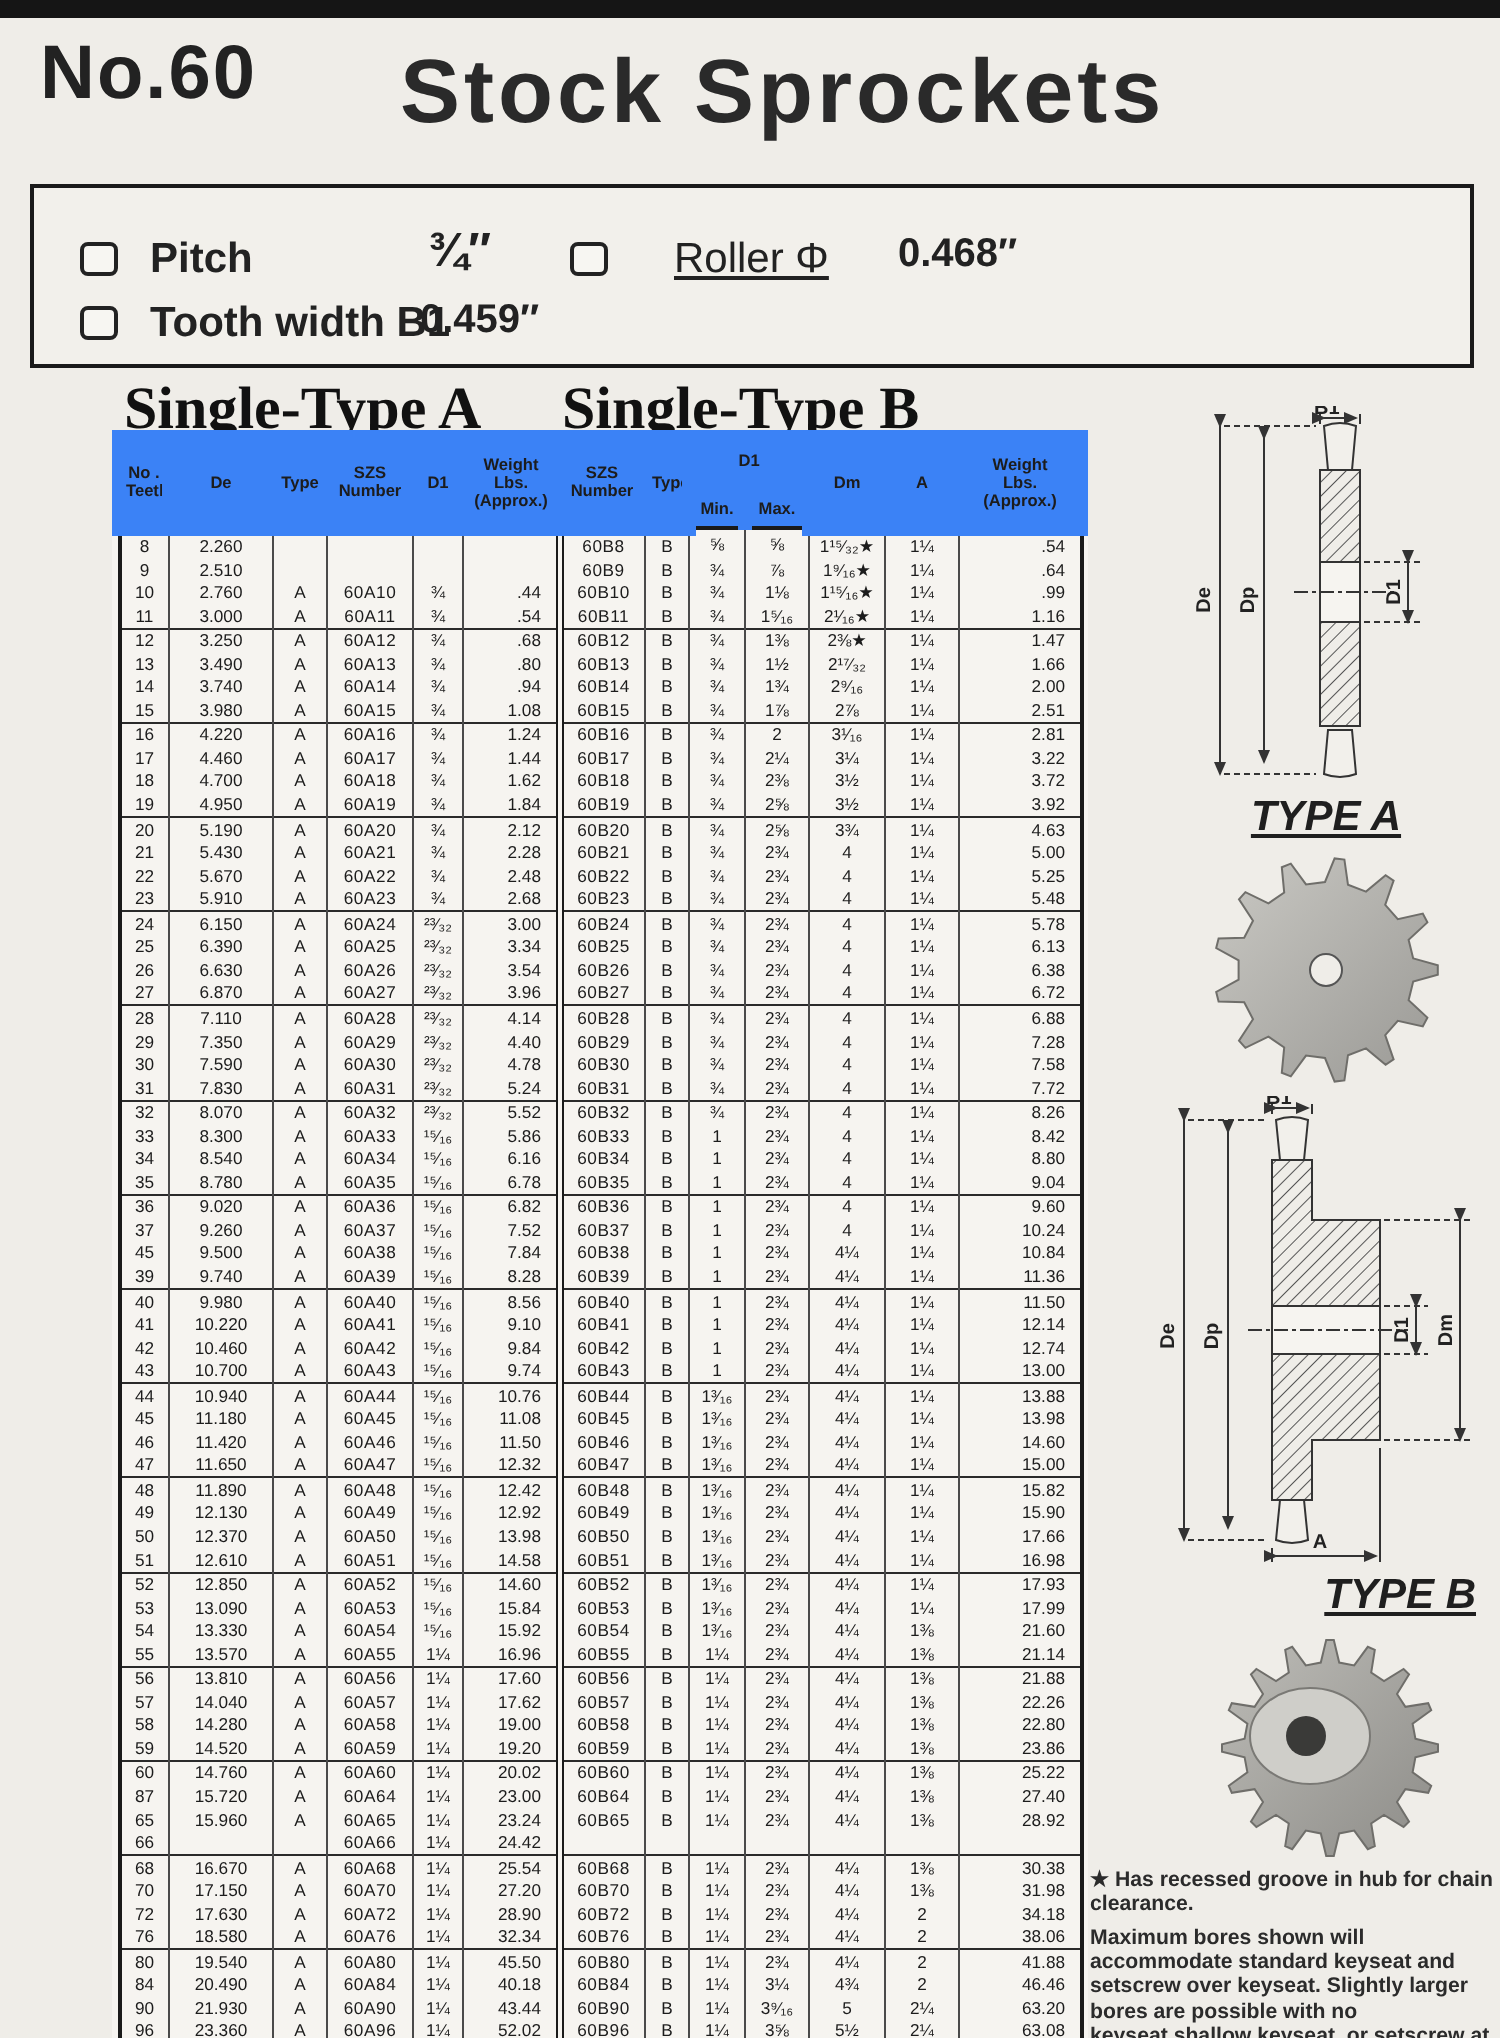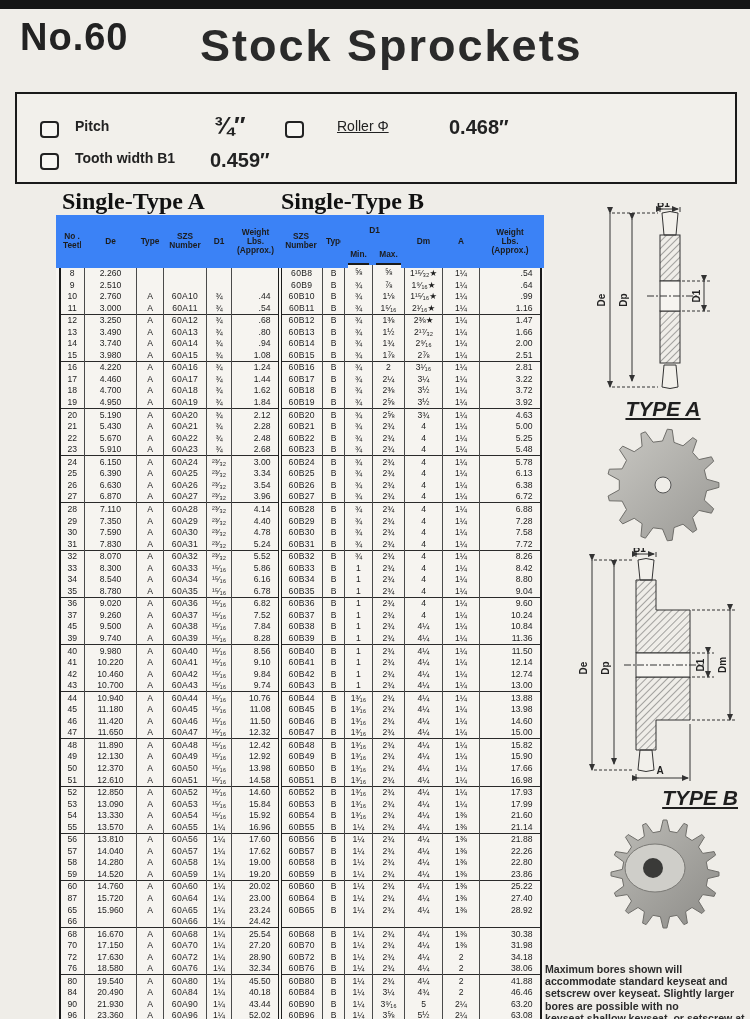--- a/index.html
+++ b/index.html
@@ -4,24 +4,24 @@
 <style>
   html,body{margin:0;padding:0;background:#888;}
   #page{position:relative;width:750px;height:1019px;background:#efede8;overflow:hidden;
         font-family:"Liberation Sans",sans-serif;color:#1c1c1c;padding-left:40px;}
   #topbar{position:absolute;left:0;top:0;width:750px;height:9px;background:#151515;}
   #no-code{position:absolute;left:20px;top:16px;font-size:38px;font-weight:bold;color:#222;letter-spacing:1px;}
   #main-title{position:absolute;left:200px;top:20px;font-size:45px;font-weight:bold;color:#2a2a2a;letter-spacing:2px;}
   
   #specbox{position:absolute;left:15px;top:92px;width:718px;height:88px;border:2.5px solid #1a1a1a;background:#f2f0eb;}
   .cb{position:absolute;width:15px;height:13px;border:2px solid #222;border-radius:4px;background:#f7f6f2;}
-  .speclabel{position:absolute;font-size:14px;font-weight:bold;color:#222;}
+  .speclabel{position:absolute;font-size:21px;font-weight:bold;color:#222;}
   .specval{position:absolute;font-size:20px;font-weight:bold;color:#222;}
   
-  .tbl-title{position:absolute;top:188px;font-size:24px;font-weight:bold;font-family:"Liberation Serif",serif;color:#111;}
+  .tbl-title{position:absolute;top:188px;font-size:30px;font-weight:bold;font-family:"Liberation Serif",serif;color:#111;}
   #titleA{left:62px;} #titleB{left:281px;}
   
   #tablewrap{position:absolute;left:56px;top:215px;}
   table{border-collapse:collapse;table-layout:fixed;width:481px;background:#f6f4f0;}
   th,td{font-size:8.6px;line-height:10.5px;padding:0;overflow:hidden;white-space:nowrap;}
   thead th{border:7px solid #3b82f6;font-weight:bold;white-space:pre-line;font-size:8.3px;line-height:9px;
            height:17px;text-align:center;vertical-align:middle;background:#3b82f6;}
   tbody td{height:11.55px;text-align:center;border-left:1px solid #4a4a4a;border-right:1px solid #4a4a4a;}
   tbody td.c5,tbody td.c12{text-align:right;padding-right:7px;}
   tbody td.c3,tbody td.c6{letter-spacing:.3px;}
@@ -1174,14 +1174,15 @@
         <linearGradient id="gB" x1="0" y1="0" x2="1" y2="1">
       <stop offset="0" stop-color="#bdbcb7"></stop>
           <stop offset="1" stop-color="#8d8c88"></stop>
         </linearGradient>
       </defs>
     <polygon id="gearB" fill="url(#gB)" stroke="#6f6e6a" stroke-width="1" points="124.7,53.4 136.0,56.1 136.0,59.9 124.7,62.6 123.3,70.1 132.6,76.9 131.1,80.4 119.7,78.6 115.5,85.0 121.5,94.8 118.8,97.5 109.0,91.5 102.6,95.7 104.4,107.1 100.9,108.6 94.1,99.3 86.6,100.7 83.9,112.0 80.1,112.0 77.4,100.7 69.9,99.3 63.1,108.6 59.6,107.1 61.4,95.7 55.0,91.5 45.2,97.5 42.5,94.8 48.5,85.0 44.3,78.6 32.9,80.4 31.4,76.9 40.7,70.1 39.3,62.6 28.0,59.9 28.0,56.1 39.3,53.4 40.7,45.9 31.4,39.1 32.9,35.6 44.3,37.4 48.5,31.0 42.5,21.2 45.2,18.5 55.0,24.5 61.4,20.3 59.6,8.9 63.1,7.4 69.9,16.7 77.4,15.3 80.1,4.0 83.9,4.0 86.6,15.3 94.1,16.7 100.9,7.4 104.4,8.9 102.6,20.3 109.0,24.5 118.8,18.5 121.5,21.2 115.5,31.0 119.7,37.4 131.1,35.6 132.6,39.1 123.3,45.9"></polygon>
     <ellipse cx="72" cy="52" rx="30" ry="24" fill="#cfcec9" stroke="#7a7975"></ellipse>
     <circle cx="70" cy="52" r="10" fill="#3a3a38"></circle>
   </svg>
 
+  <div class="note" style="top:934px;">★ Has recessed groove in hub for chain clearance.</div>
   <div class="note" style="top:963px;">Maximum bores shown will accommodate standard keyseat and setscrew over keyseat. Slightly larger bores are possible with no keyseat,shallow keyseat, or setscrew at angle to keyseat.</div>
 </div>
 
 </body></html>

